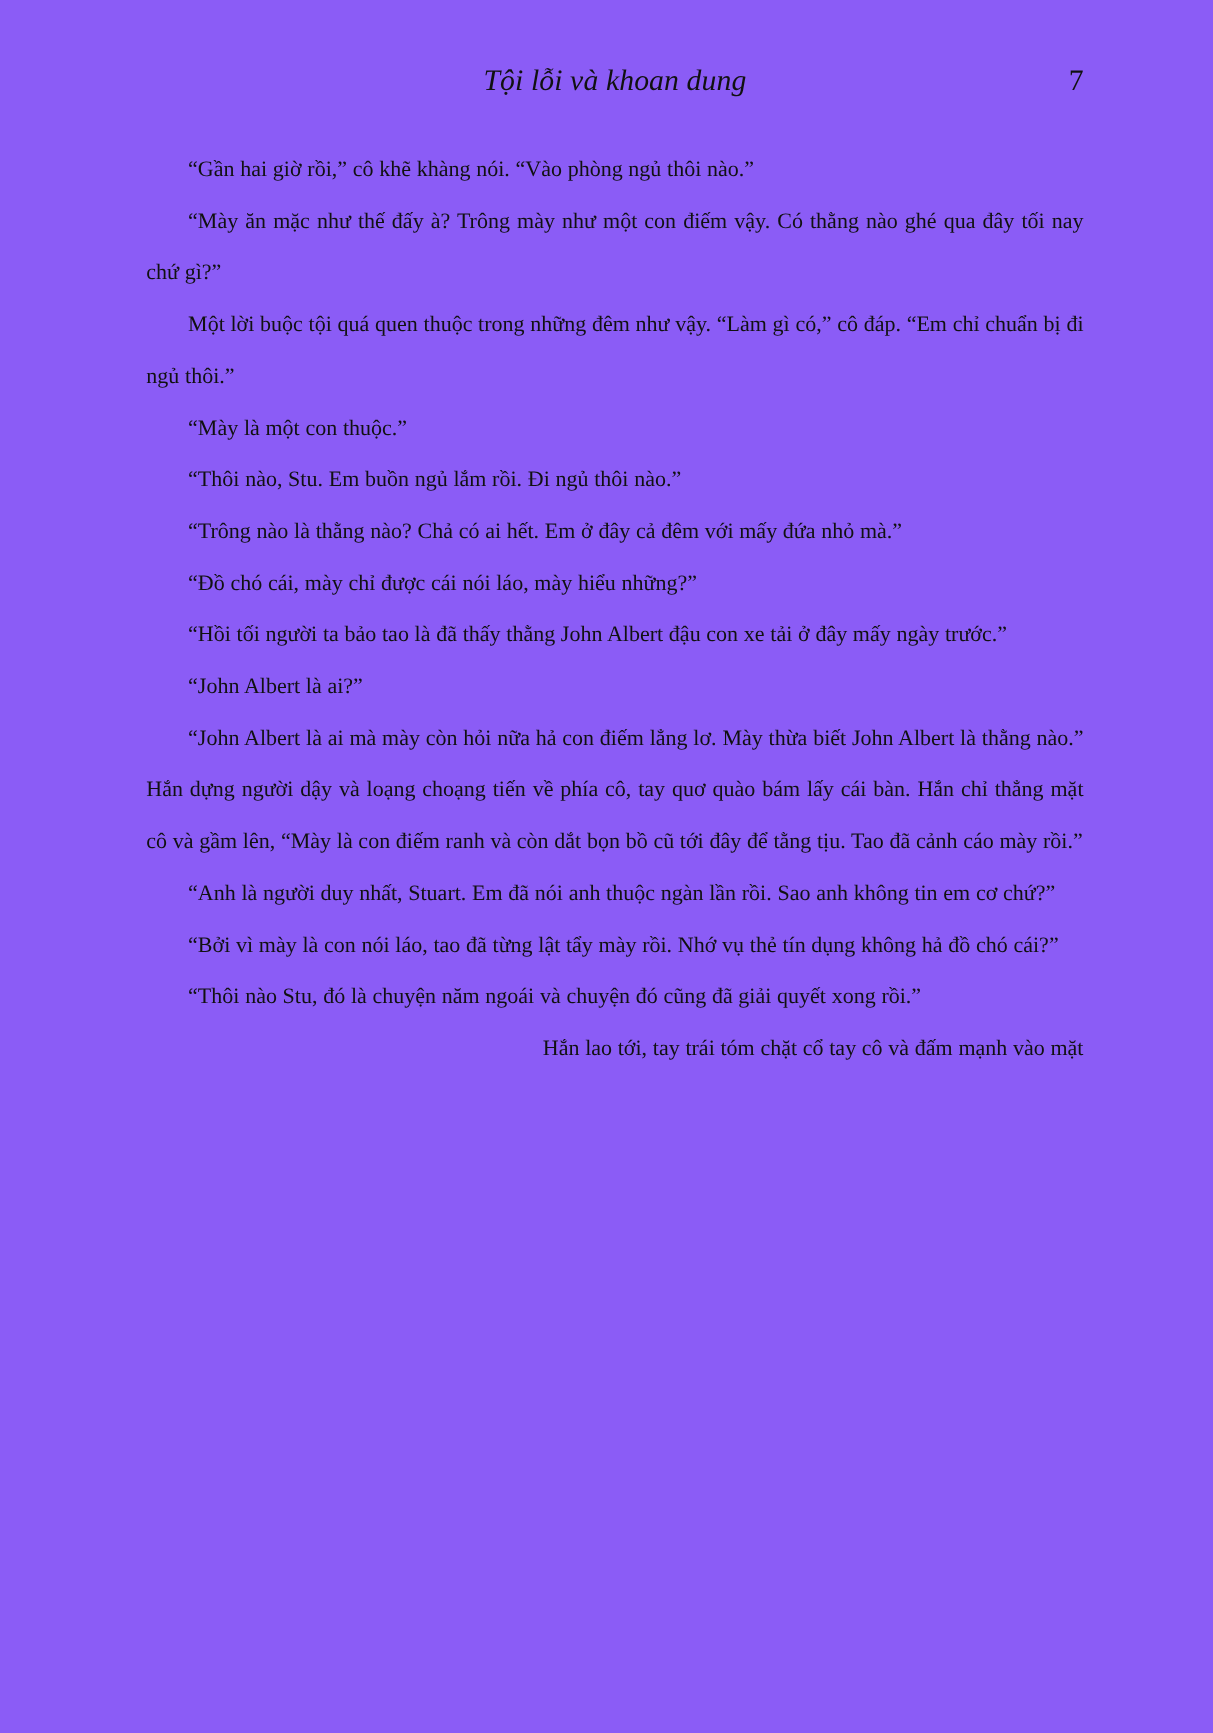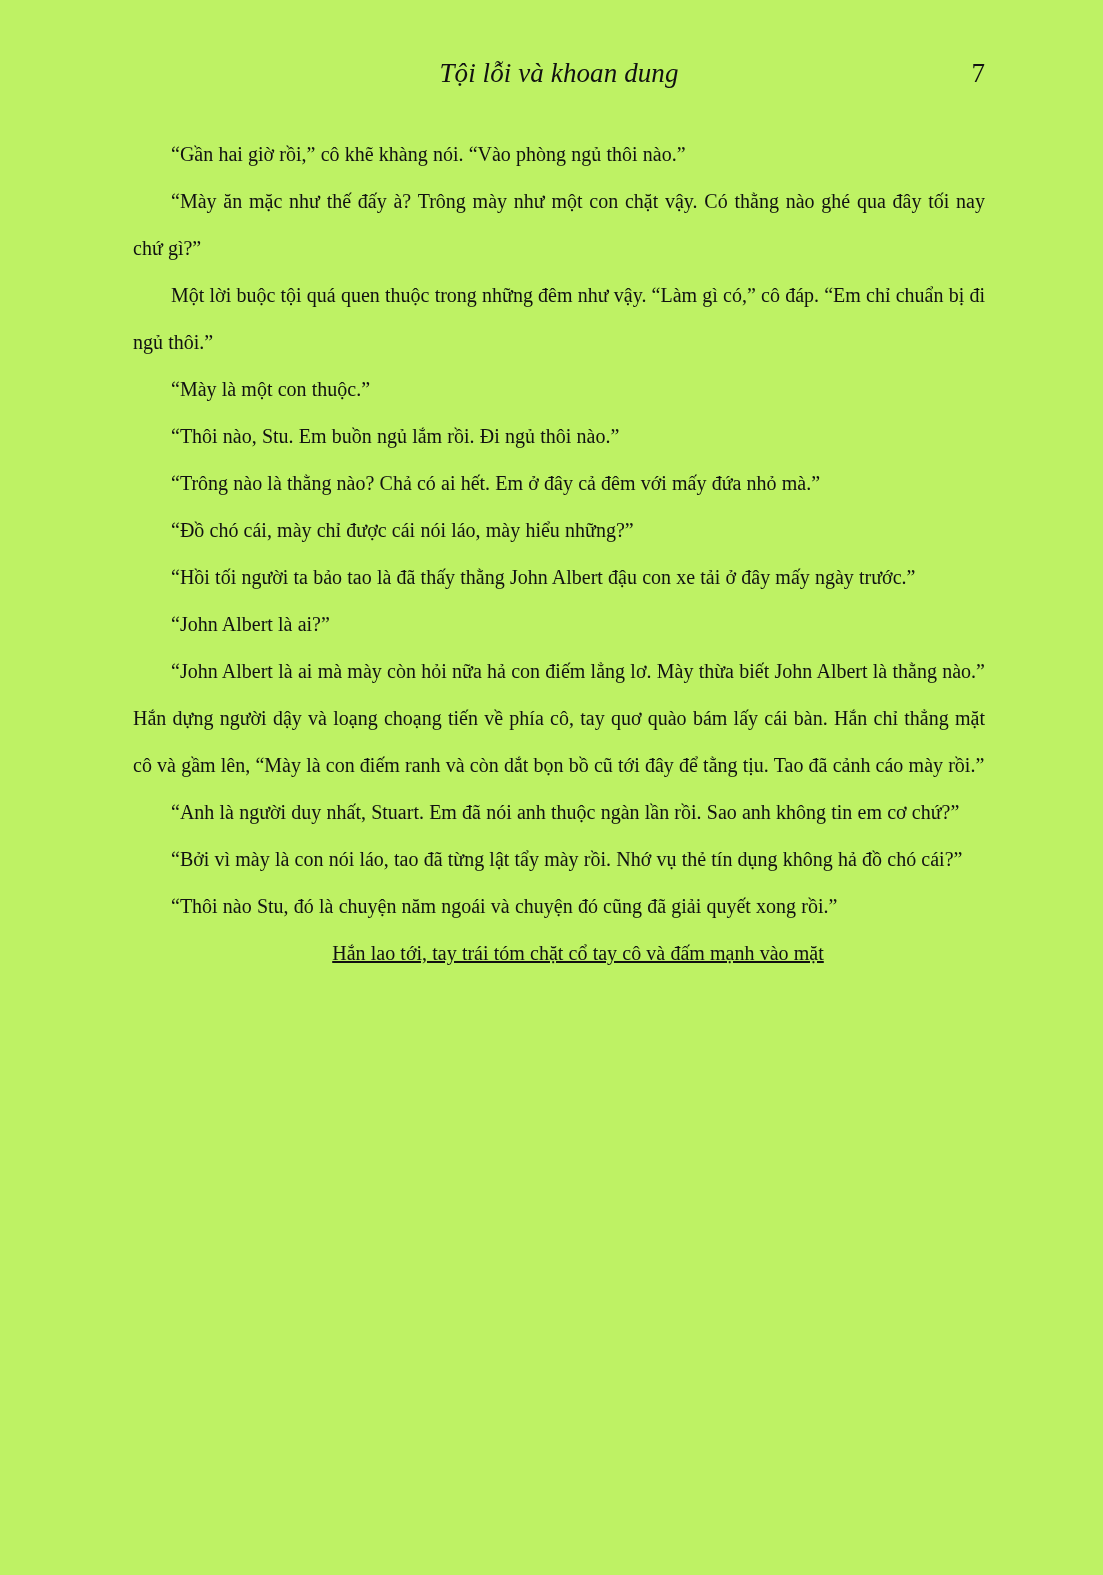--- a/index.html
+++ b/index.html
@@ -6,21 +6,21 @@
   html, body {
     margin: 0;
     padding: 0;
     background: #ffffff;
   }
 
   .page {
     position: relative;
     width: 1103px;
     height: 1575px;
-    background: #bef264;
+    background: #8b5cf6;
     box-sizing: border-box;
     overflow: hidden;
     font-family: "Liberation Serif", "DejaVu Serif", serif;
     color: #111111;
   }
 
   
   .running-head {
     position: absolute;
     left: 133px;
@@ -66,37 +66,36 @@
     text-align: justify;
     text-justify: inter-word;
     text-indent: 38px;
     hyphens: none;
     -webkit-hyphens: none;
     word-spacing: 0.2px;
   }
 
   
   .para.last-line-ragged {
-    text-align: center;
-    text-decoration: underline;
+    text-align: right;
   }
 </style>
 </head>
 <body>
 
 <div class="page">
 
   <div class="running-head">
     <span class="running-head-title">Tội lỗi và khoan dung</span>
     <span class="folio">7</span>
   </div>
 
   <div class="textblock">
       <p class="para">“Gần hai giờ rồi,” cô khẽ khàng nói. “Vào phòng ngủ thôi nào.”</p>
-      <p class="para">“Mày ăn mặc như thế đấy à? Trông mày như một con chặt vậy. Có thằng nào ghé qua đây tối nay chứ gì?”</p>
+      <p class="para">“Mày ăn mặc như thế đấy à? Trông mày như một con điếm vậy. Có thằng nào ghé qua đây tối nay chứ gì?”</p>
       <p class="para">Một lời buộc tội quá quen thuộc trong những đêm như vậy. “Làm gì có,” cô đáp. “Em chỉ chuẩn bị đi ngủ thôi.”</p>
       <p class="para">“Mày là một con thuộc.”</p>
       <p class="para">“Thôi nào, Stu. Em buồn ngủ lắm rồi. Đi ngủ thôi nào.”</p>
       <p class="para">“Trông nào là thằng nào? Chả có ai hết. Em ở đây cả đêm với mấy đứa nhỏ mà.”</p>
       <p class="para">“Đồ chó cái, mày chỉ được cái nói láo, mày hiểu những?”</p>
       <p class="para">“Hồi tối người ta bảo tao là đã thấy thằng John Albert đậu con xe tải ở đây mấy ngày trước.”</p>
       <p class="para">“John Albert là ai?”</p>
       <p class="para">“John Albert là ai mà mày còn hỏi nữa hả con điếm lẳng lơ. Mày thừa biết John Albert là thằng nào.” Hắn dựng người dậy và loạng choạng tiến về phía cô, tay quơ quào bám lấy cái bàn. Hắn chỉ thẳng mặt cô và gầm lên, “Mày là con điếm ranh và còn dắt bọn bồ cũ tới đây để tằng tịu. Tao đã cảnh cáo mày rồi.”</p>
       <p class="para">“Anh là người duy nhất, Stuart. Em đã nói anh thuộc ngàn lần rồi. Sao anh không tin em cơ chứ?”</p>
       <p class="para">“Bởi vì mày là con nói láo, tao đã từng lật tẩy mày rồi. Nhớ vụ thẻ tín dụng không hả đồ chó cái?”</p>

